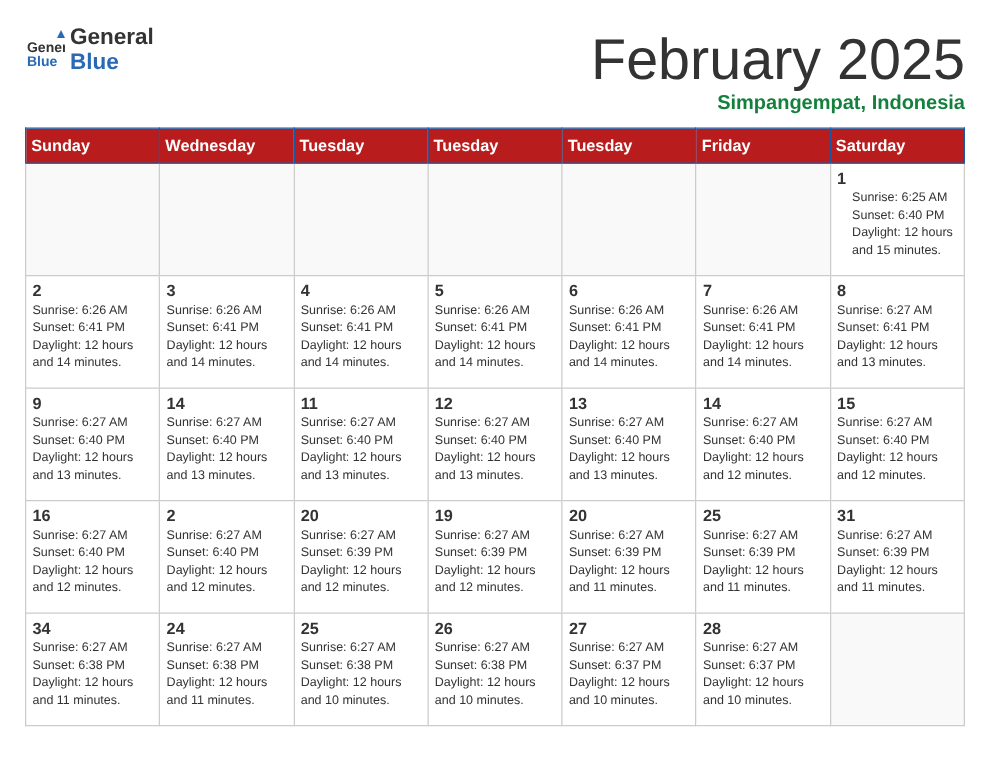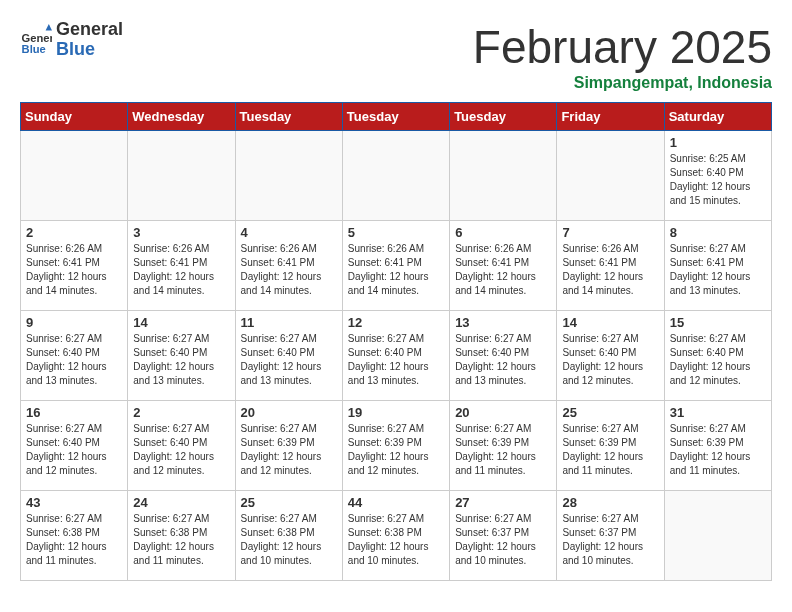--- a/index.html
+++ b/index.html
@@ -122,21 +122,21 @@
   <tbody id="calendar-body">
   <tr>
         <td class="empty"></td>
         <td class="empty"></td>
         <td class="empty"></td>
         <td class="empty"></td>
         <td class="empty"></td>
         <td class="empty"></td>
         <td>
           <span class="day-num">1</span>
-          <div class="day-info" style="white-space: pre-line;">Sunrise: 6:25 AM
+          <div class="day-info" style="white-space: pre-line; margin-left: 12px;">Sunrise: 6:25 AM
 Sunset: 6:40 PM
 Daylight: 12 hours
 and 15 minutes.</div>
         </td>
       </tr>
       <tr>
         <td>
           <span class="day-num">2</span>
           <div class="day-info" style="white-space: pre-line;">Sunrise: 6:26 AM
 Sunset: 6:41 PM
@@ -283,42 +283,42 @@
         <td>
           <span class="day-num">31</span>
           <div class="day-info" style="white-space: pre-line;">Sunrise: 6:27 AM
 Sunset: 6:39 PM
 Daylight: 12 hours
 and 11 minutes.</div>
         </td>
       </tr>
       <tr>
         <td>
-          <span class="day-num">43</span>
+          <span class="day-num">34</span>
           <div class="day-info" style="white-space: pre-line;">Sunrise: 6:27 AM
 Sunset: 6:38 PM
 Daylight: 12 hours
 and 11 minutes.</div>
         </td>
         <td>
           <span class="day-num">24</span>
           <div class="day-info" style="white-space: pre-line;">Sunrise: 6:27 AM
 Sunset: 6:38 PM
 Daylight: 12 hours
 and 11 minutes.</div>
         </td>
         <td>
           <span class="day-num">25</span>
           <div class="day-info" style="white-space: pre-line;">Sunrise: 6:27 AM
 Sunset: 6:38 PM
 Daylight: 12 hours
 and 10 minutes.</div>
         </td>
         <td>
-          <span class="day-num">44</span>
+          <span class="day-num">26</span>
           <div class="day-info" style="white-space: pre-line;">Sunrise: 6:27 AM
 Sunset: 6:38 PM
 Daylight: 12 hours
 and 10 minutes.</div>
         </td>
         <td>
           <span class="day-num">27</span>
           <div class="day-info" style="white-space: pre-line;">Sunrise: 6:27 AM
 Sunset: 6:37 PM
 Daylight: 12 hours

